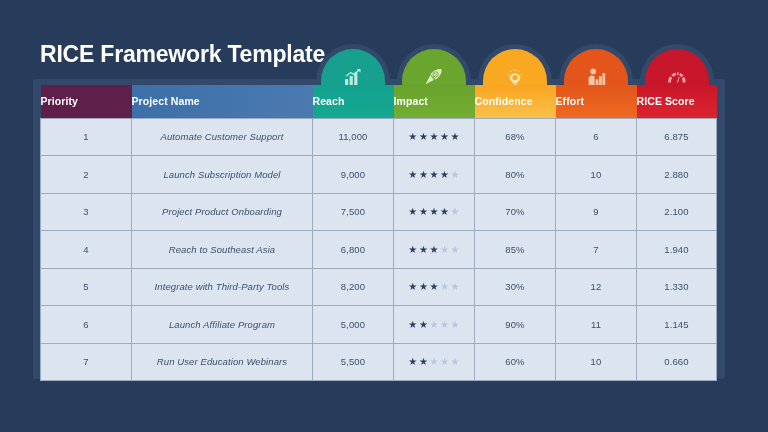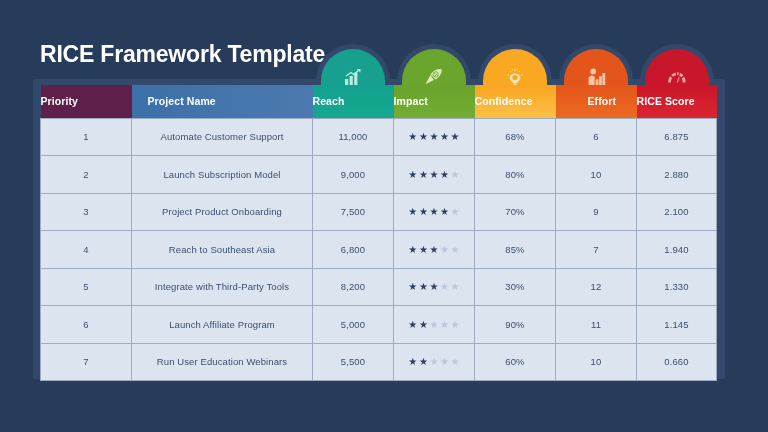--- a/index.html
+++ b/index.html
@@ -83,29 +83,29 @@
   #table td {
     height: 37.5px;
     font-size: 9.5px;
     color: #39506f;
     text-align: center;
     vertical-align: middle;
     background: #dce4ef;
     border: 1px solid #9dabc0;
     letter-spacing: 0.1px;
   }
-  td.cell-project { letter-spacing: 0.15px; }
+  td.cell-project { letter-spacing: 0.15px; font-style: italic; }
 
   
   th.h-priority   { background: #5e1f4a; }
-  th.h-project    { background: linear-gradient(90deg,#3d6fa8,#4a7ab0); padding-left: 16px; }
+  th.h-project    { background: linear-gradient(90deg,#3d6fa8,#4a7ab0); }
   th.h-reach      { background: linear-gradient(180deg,#13a18f,#15a88f); }
   th.h-impact     { background: linear-gradient(180deg,#6aa32c,#74ad33); }
   th.h-confidence { background: linear-gradient(180deg,#f9a521,#fbc048); }
-  th.h-effort     { background: linear-gradient(180deg,#e3561a,#ec6a22); padding-left: 32px; }
+  th.h-effort     { background: linear-gradient(180deg,#e3561a,#ec6a22); }
   th.h-rice       { background: linear-gradient(180deg,#c8172a,#dc2430); }
 
   
   .a-reach      { background: #16a08d; }
   .a-impact     { background: #6aa52d; }
   .a-confidence { background: #f9a821; }
   .a-effort     { background: #e3551a; }
   .a-rice       { background: #c8172a; }
 
   

